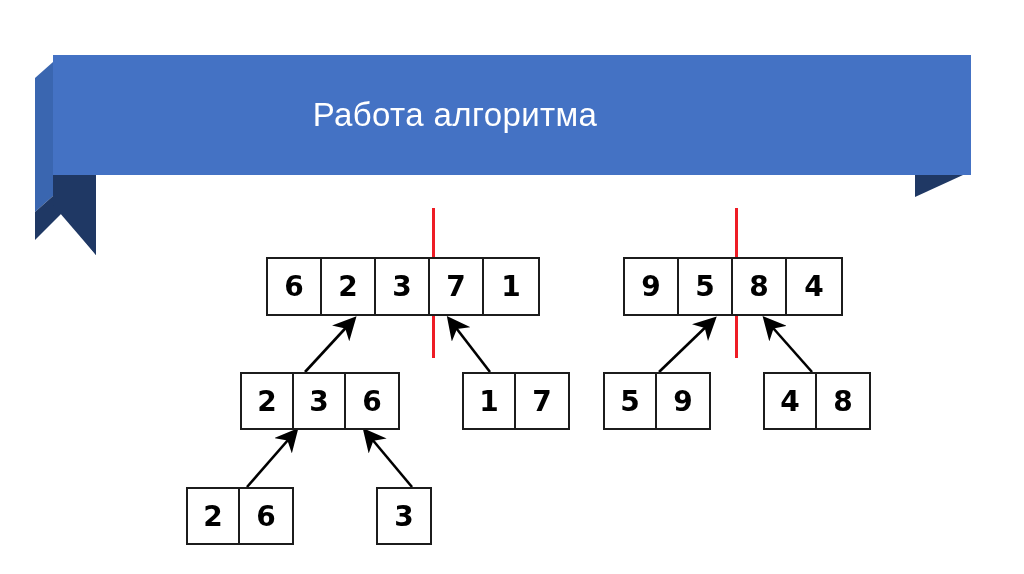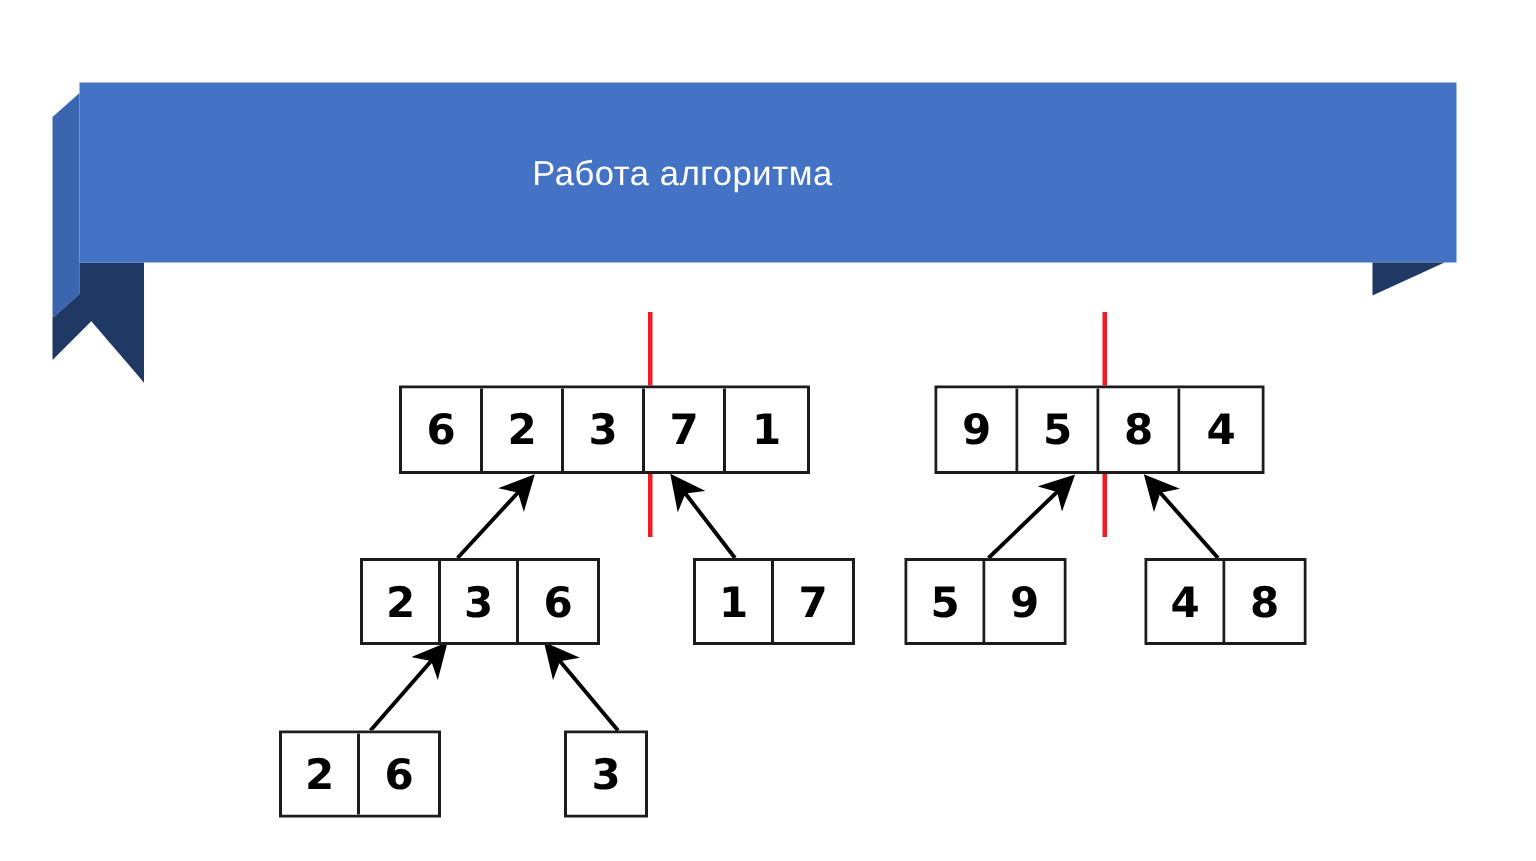--- a/index.html
+++ b/index.html
@@ -25,21 +25,21 @@
   #banner-title {
     position: absolute;
     left: 53px;
     top: 55px;
     width: 804px;
     height: 120px;
     display: flex;
     align-items: center;
     justify-content: center;
     color: #ffffff;
-    font-size: 23px;
+    font-size: 33px;
     font-weight: normal;
     letter-spacing: 0.4px;
     white-space: nowrap;
   }
 
   
   #diagram {
     position: absolute;
     left: 0; top: 0;
     width: 1024px; height: 574px;

